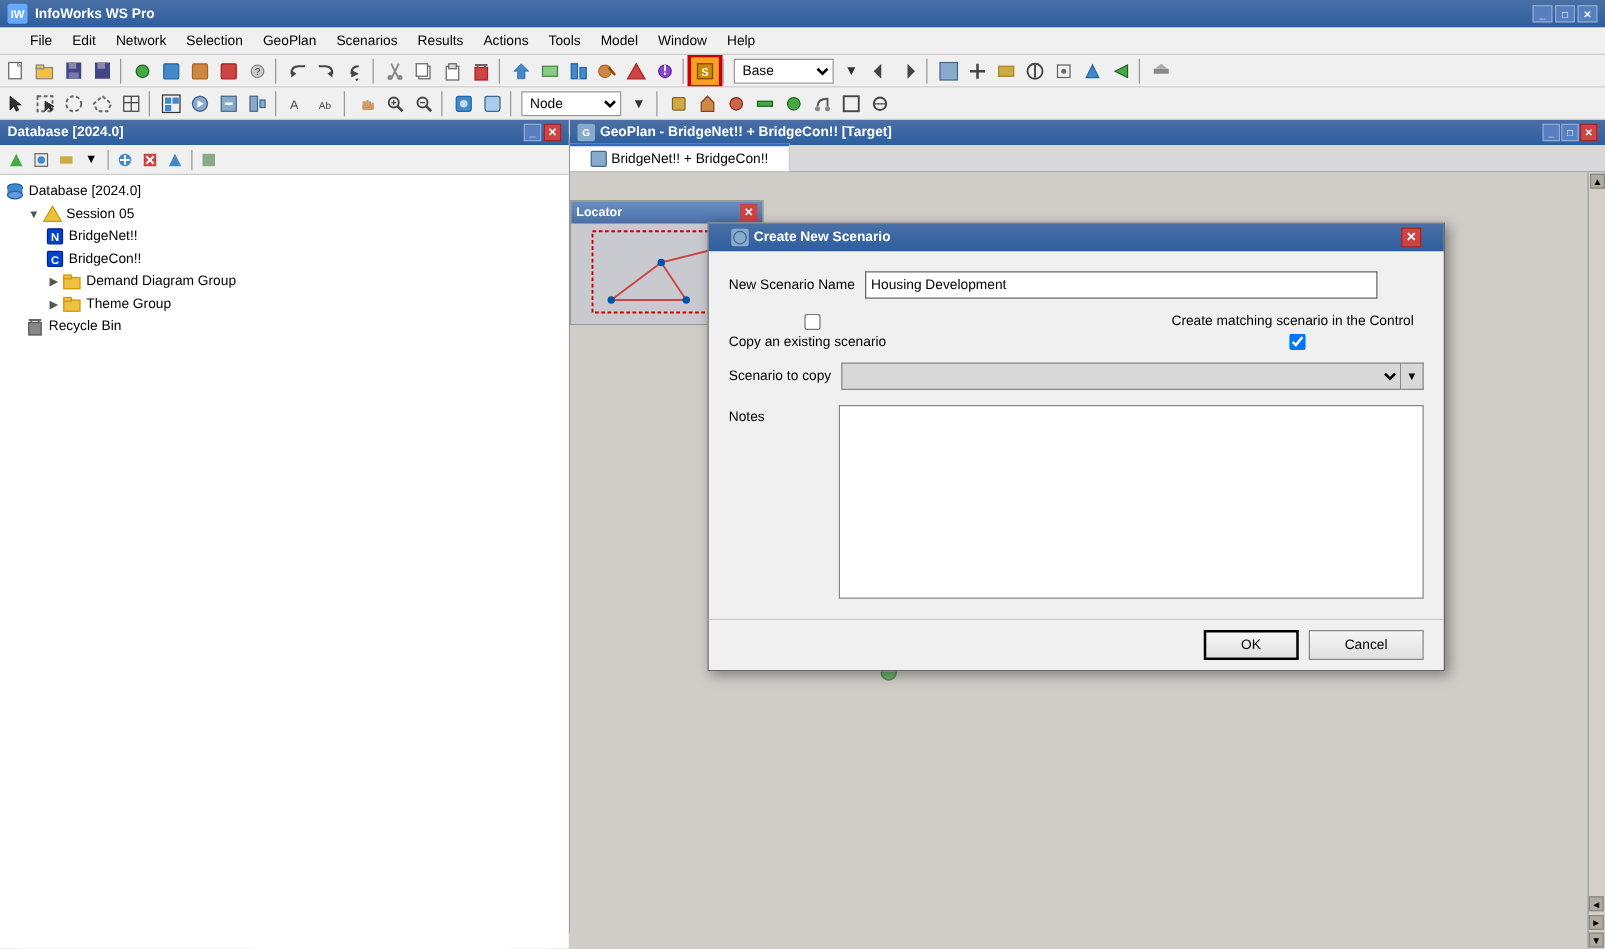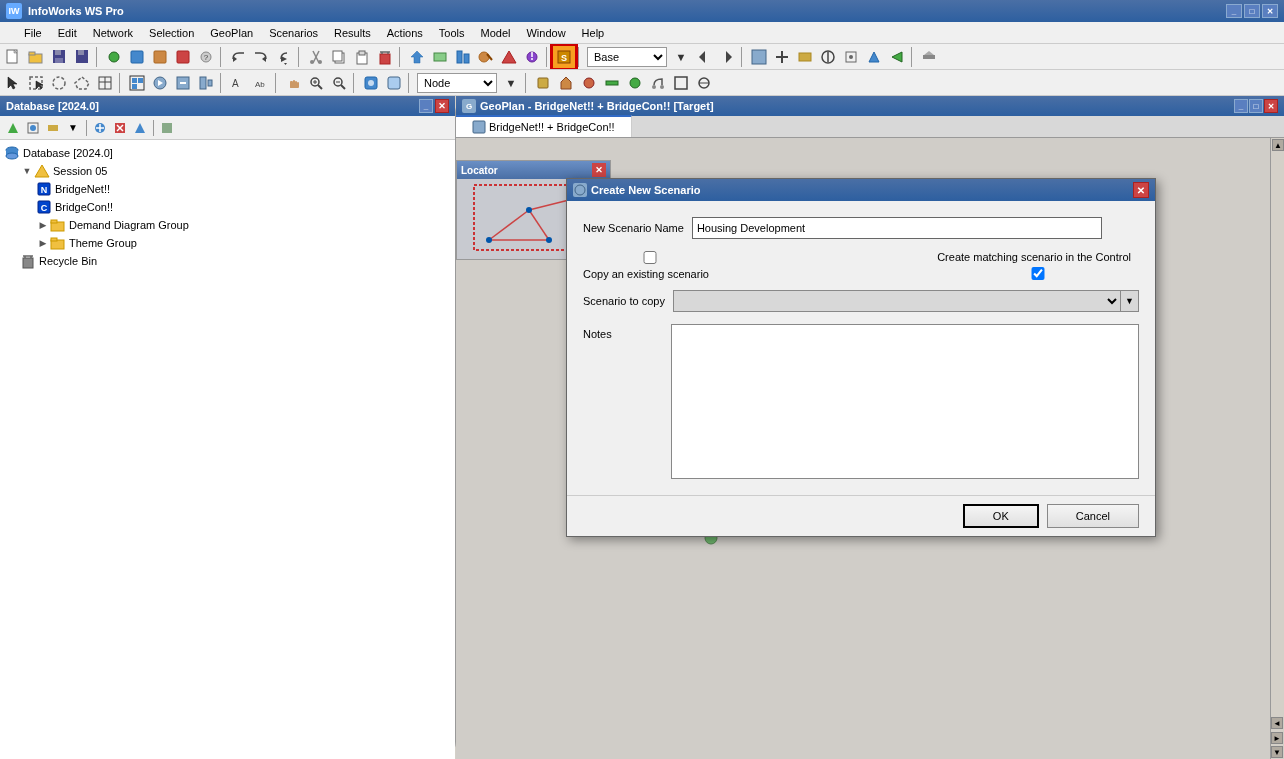--- a/index.html
+++ b/index.html
@@ -54,21 +54,21 @@
     .geoplan-window { position: absolute; top: 0; left: 0; right: 0; bottom: 0; background: #d8d5cf; display: flex; flex-direction: column; }
     .geoplan-win-title { background: linear-gradient(to bottom, #4a6fa5, #2d5fa0); color: white; height: 20px; display: flex; align-items: center; padding: 0 6px; font-size: 11px; font-weight: bold; flex-shrink: 0; }
     .geoplan-win-controls { margin-left: auto; display: flex; gap: 1px; }
     .win-btn { width: 14px; height: 14px; background: #5a7fc0; border: 1px solid #8aaad0; display: flex; align-items: center; justify-content: center; font-size: 8px; color: white; }
     
     
     .geo-inner { flex: 1; position: relative; overflow: hidden; background: #d8d5cf; }
     
     
     .scenario-dialog { position: absolute; top: 40px; left: 110px; width: 590px; background: #f0f0f0; border: 1px solid #666; box-shadow: 3px 3px 10px rgba(0,0,0,0.4); z-index: 200; }
-    .dialog-title-bar { background: linear-gradient(to bottom, #4a6fa5, #2d5fa0); color: white; height: 22px; display: flex; align-items: center; padding: 0 6px; font-size: 11px; font-weight: bold; }
+    .dialog-title-bar { background: linear-gradient(to bottom, #4a6fa5, #2d5fa0); color: white; height: 22px; display: flex; align-items: center; padding: 0 18px; font-size: 11px; font-weight: bold; }
     .dialog-title-icon { width: 14px; height: 14px; margin-right: 4px; background: #88aacc; border-radius: 2px; display: flex; align-items: center; justify-content: center; font-size: 8px; }
     .dialog-close { margin-left: auto; width: 16px; height: 16px; background: #cc4444; border: 1px solid #aa2222; display: flex; align-items: center; justify-content: center; color: white; font-size: 10px; cursor: pointer; }
     .dialog-body { padding: 16px; }
     .dialog-row { display: flex; align-items: center; margin-bottom: 12px; }
     .dialog-label { font-size: 11px; color: #000; white-space: nowrap; margin-right: 8px; }
     .dialog-input-wide { width: 410px; height: 22px; border: 1px solid #666; padding: 2px 4px; font-size: 11px; background: white; }
     .dialog-checkbox-row { display: flex; align-items: center; margin-bottom: 10px; justify-content: space-between; }
     .checkbox-group { display: flex; gap: 4px; flex-direction: column; }
     .dialog-textarea { width: 100%; height: 155px; border: 1px solid #888; background: white; resize: none; font-size: 11px; padding: 4px; }
     .dialog-footer { display: flex; justify-content: flex-end; align-items: center; padding: 8px 16px; gap: 8px; border-top: 1px solid #ccc; }

